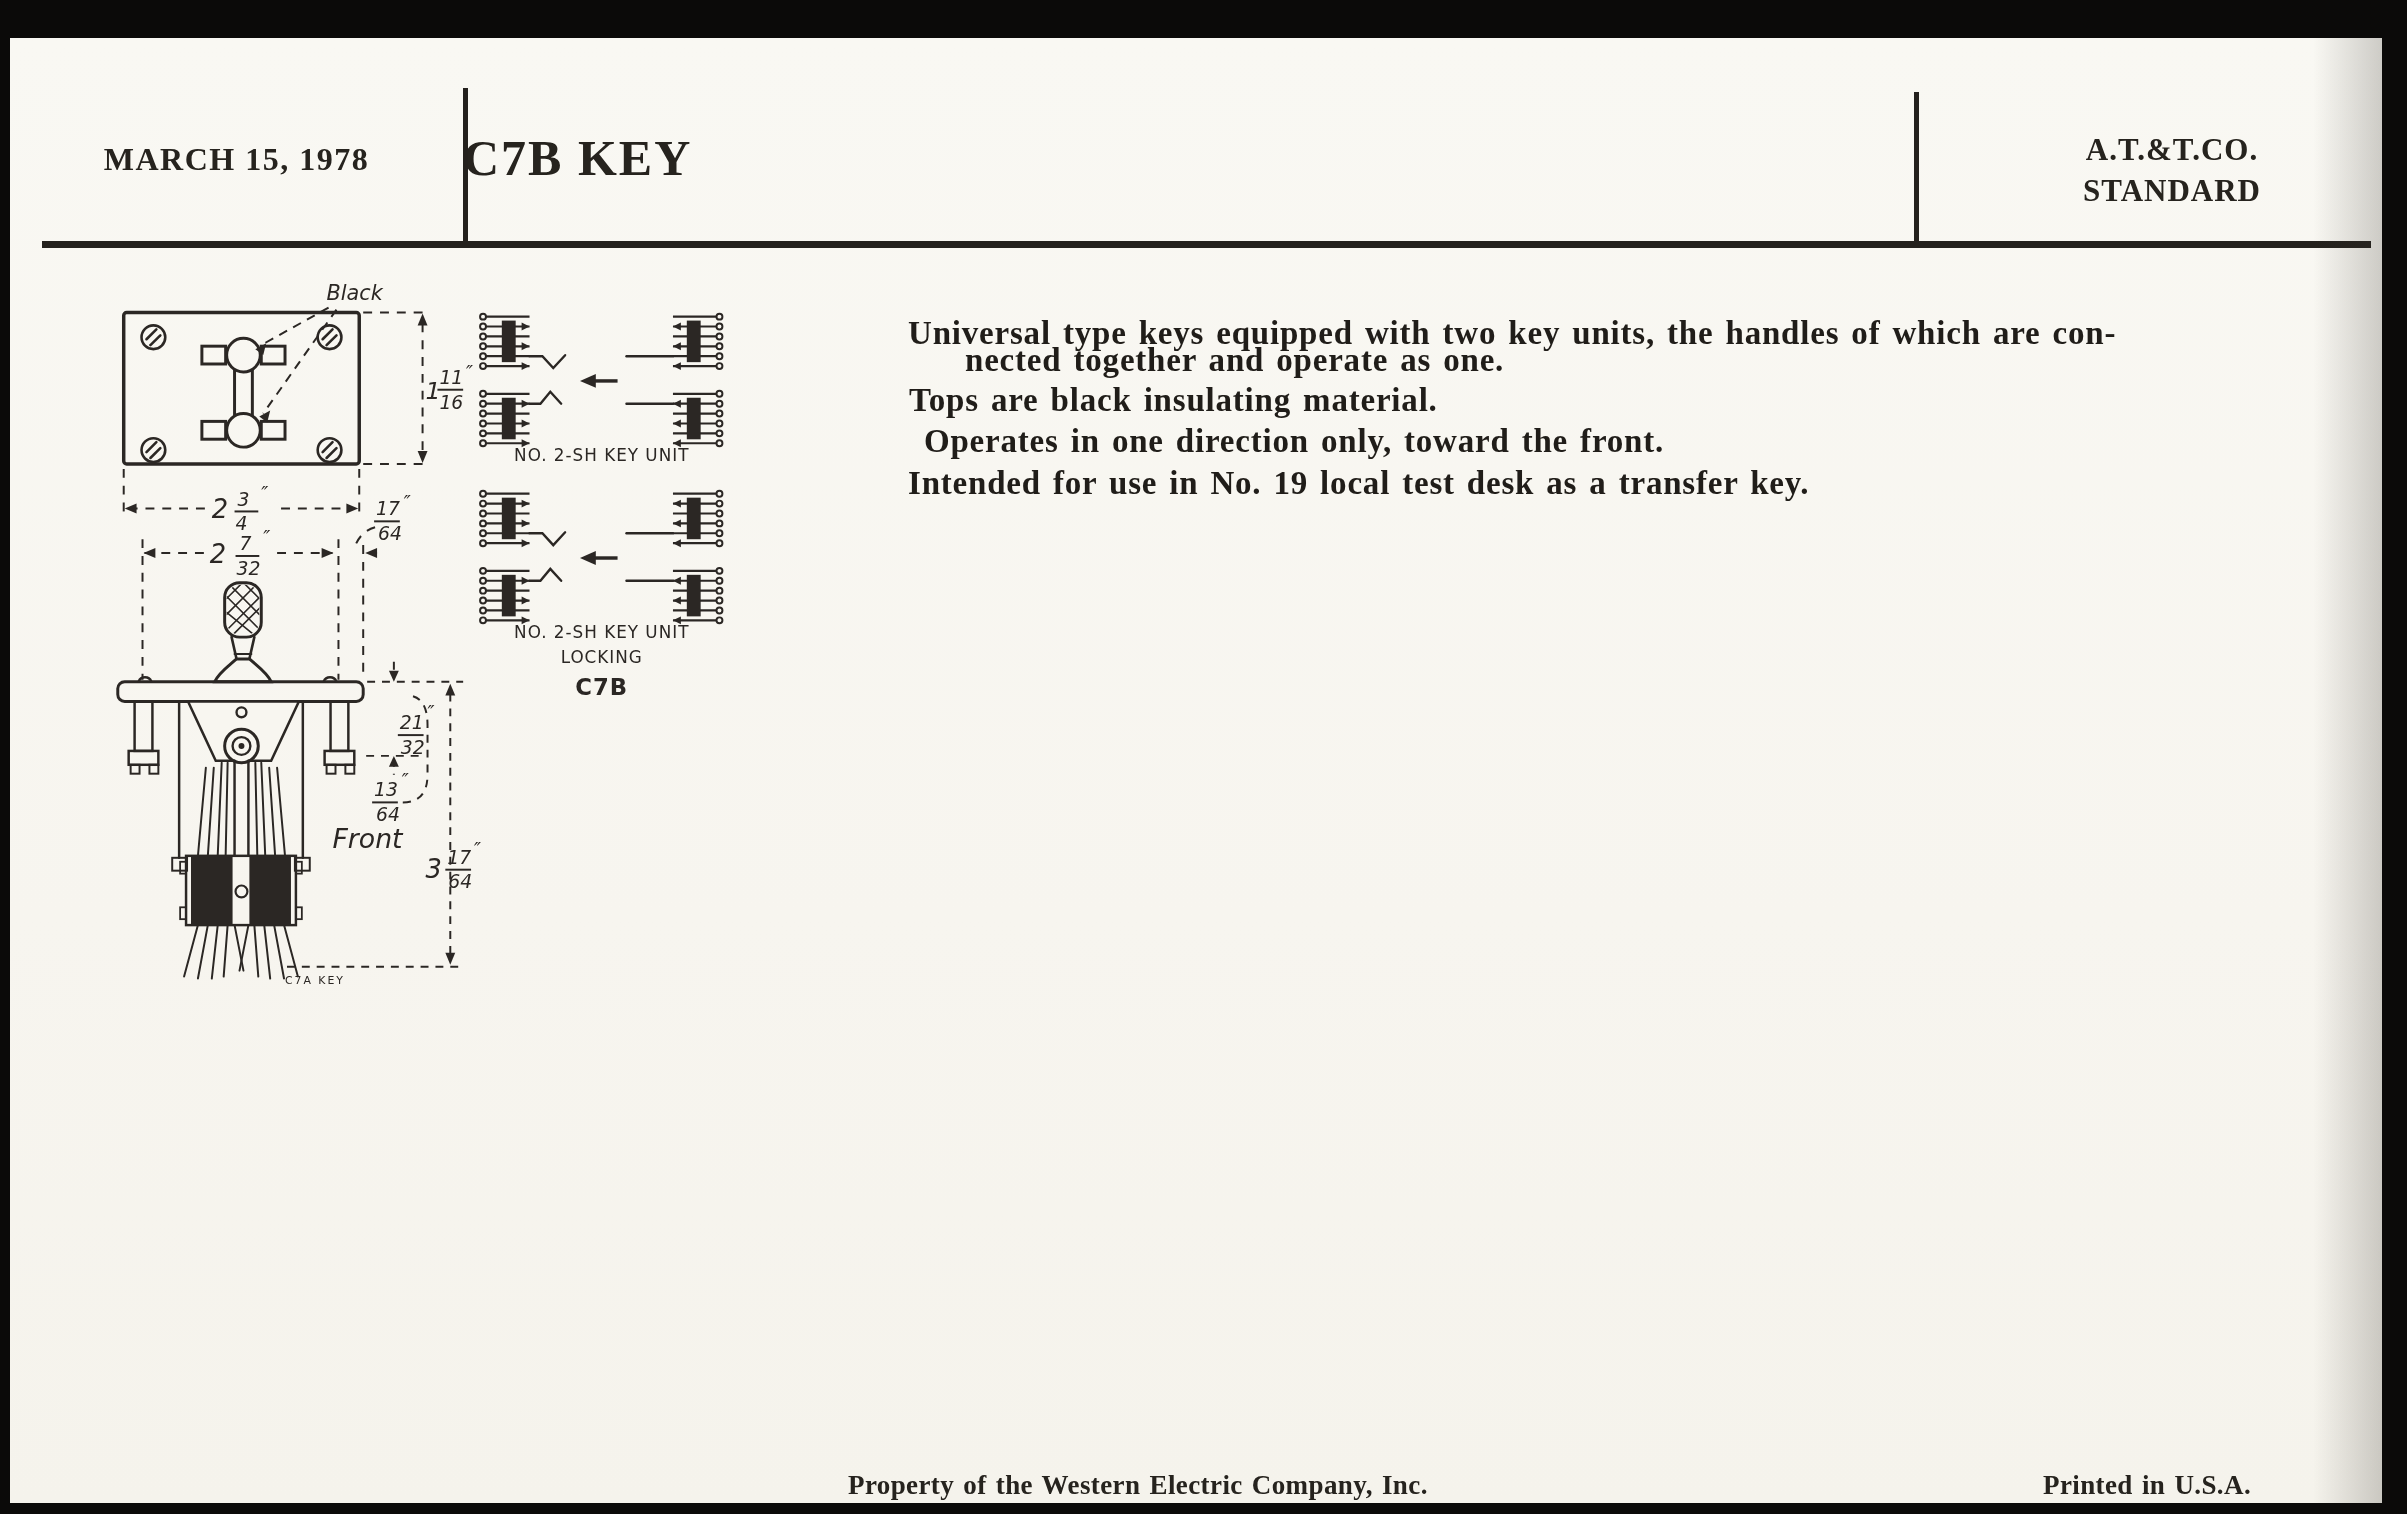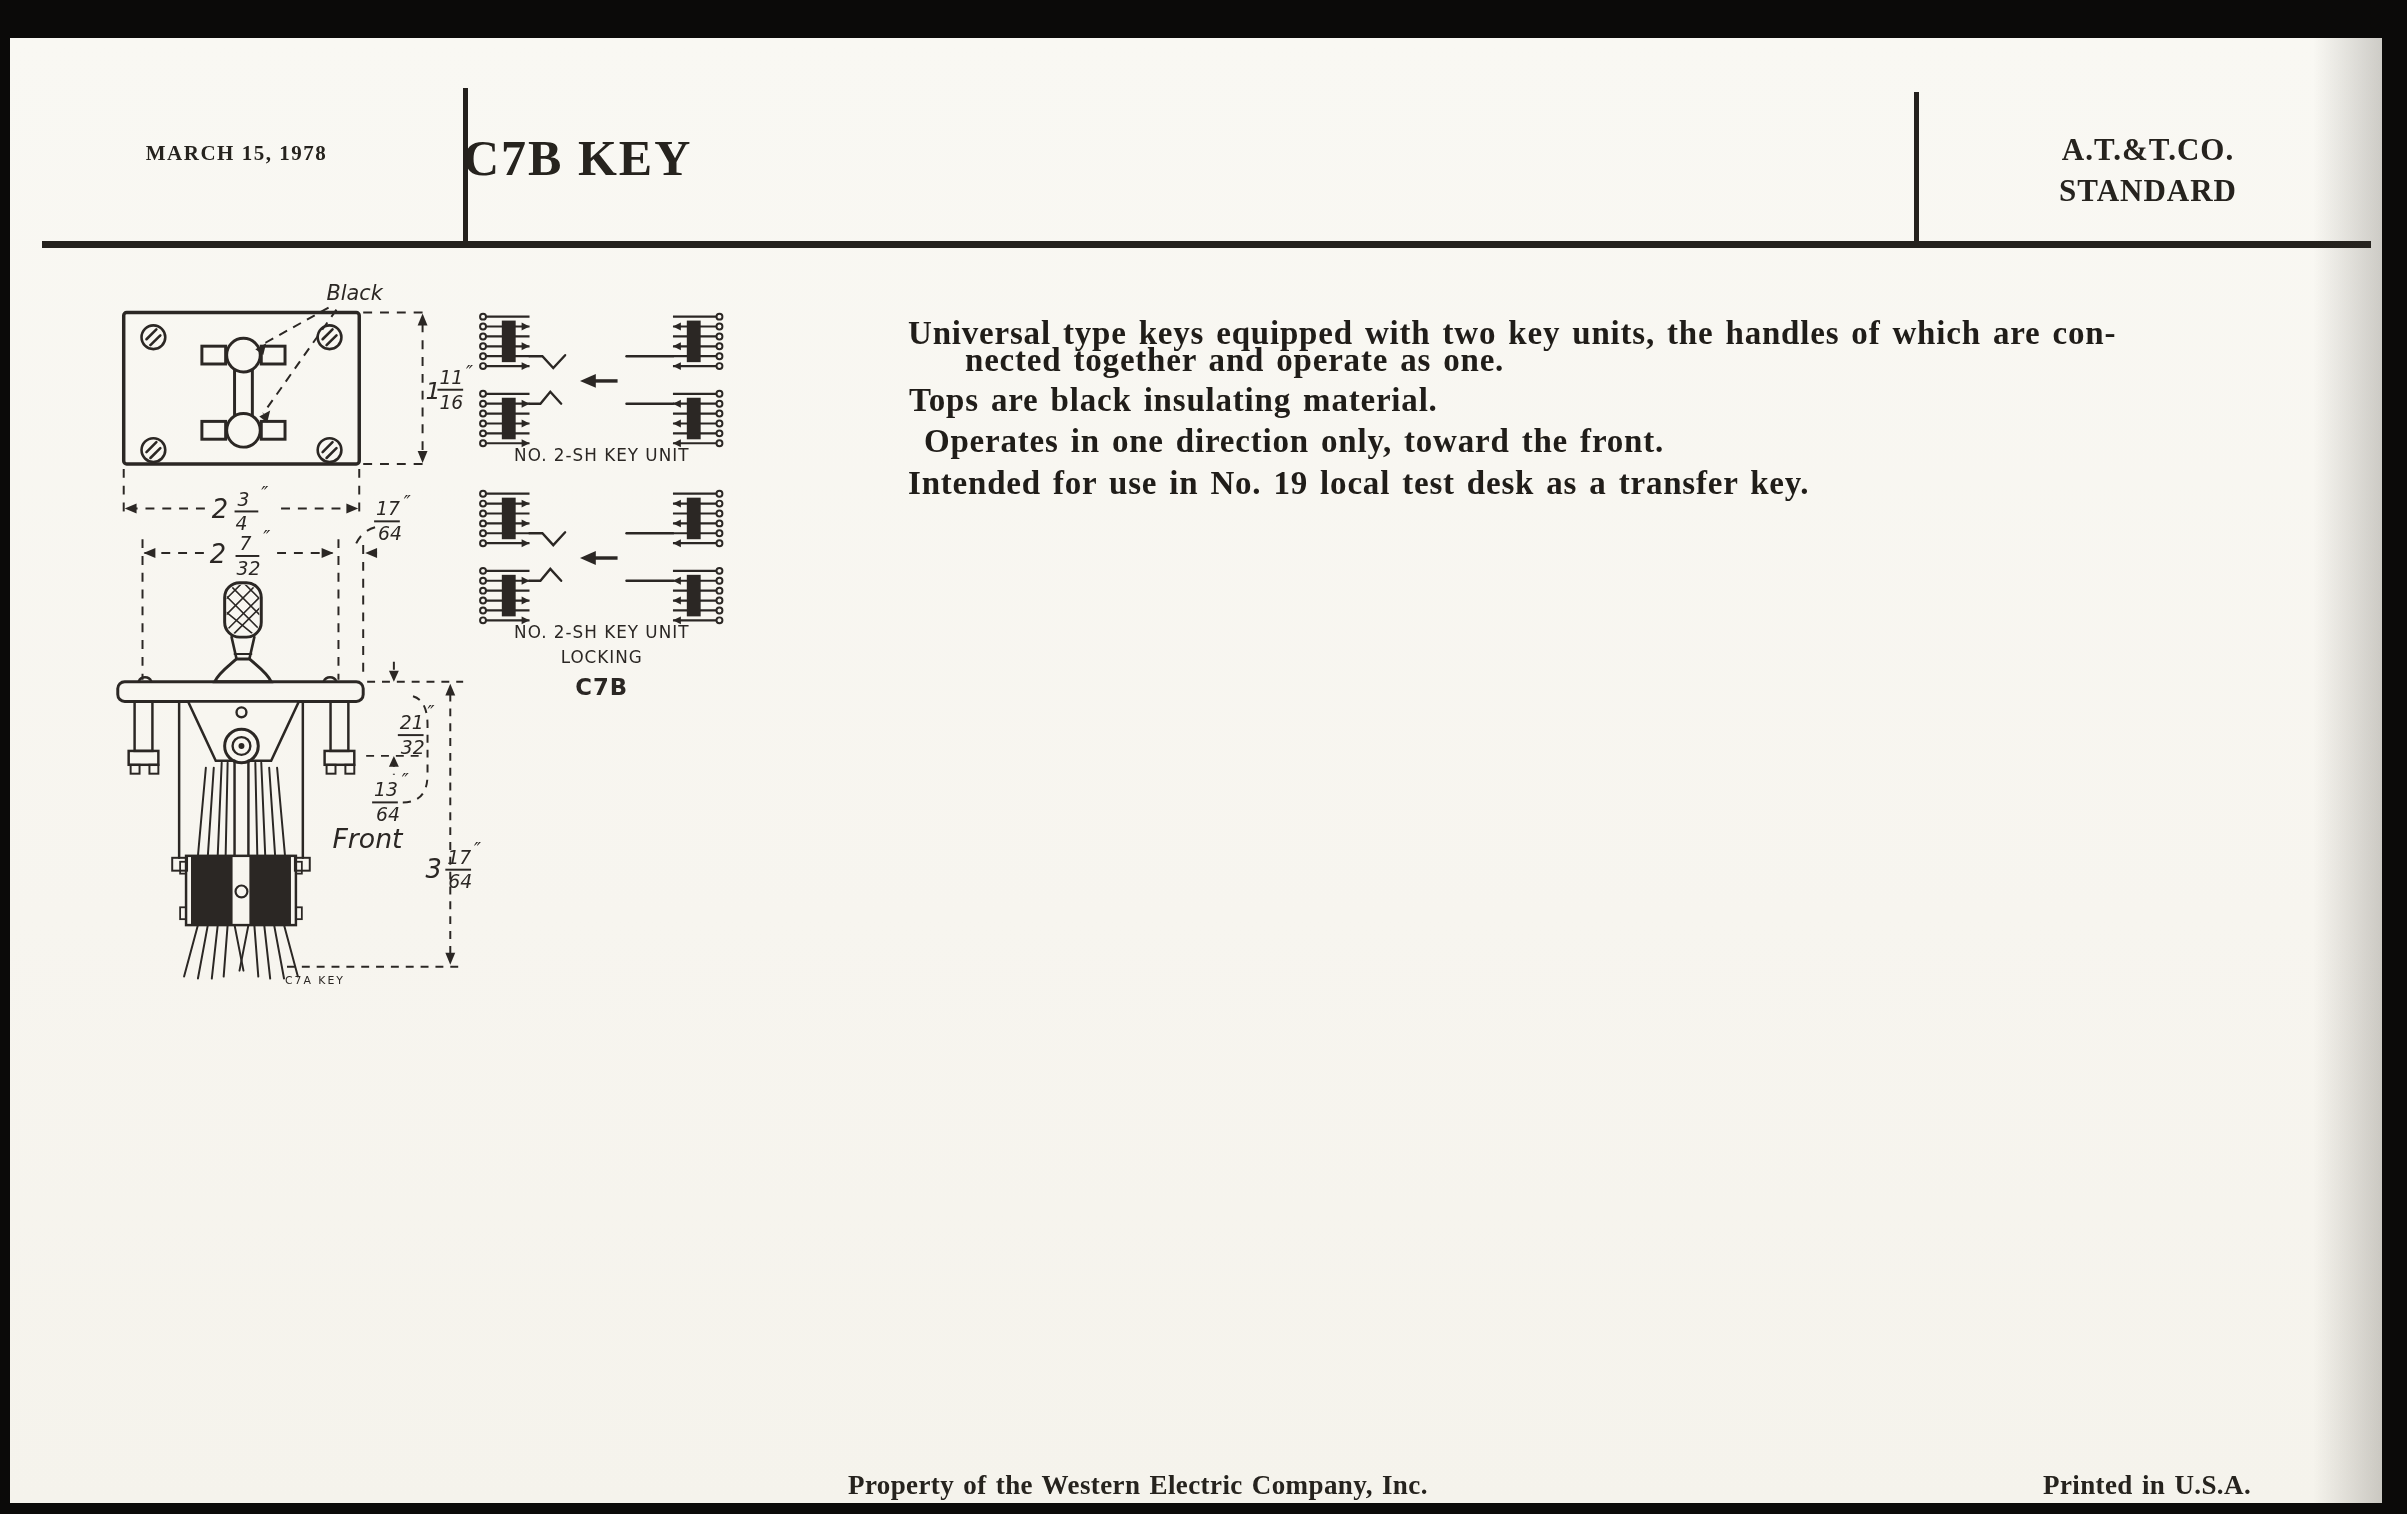--- a/index.html
+++ b/index.html
@@ -13,29 +13,29 @@
     background:linear-gradient(180deg,#f9f8f3 0%, #f7f5ef 60%, #f5f3ec 100%);
   }
   .edge-shadow {
     position:absolute; top:0; right:0; width:69px; height:100%;
     background:linear-gradient(to right, rgba(50,46,40,0) 0%, rgba(50,46,40,0.22) 100%);
   }
   .abs { position:absolute; }
   .rule { background:#24211d; }
   .hdr-date {
     left:0; top:103px; width:453px; text-align:center;
-    font-size:21px; font-weight:700; letter-spacing:1.5px; color:#26231e;
+    font-size:32px; font-weight:700; letter-spacing:1.5px; color:#26231e;
   }
   .hdr-title {
     left:453px; top:91px; width:1450px; text-align:left;
     font-size:50px; font-weight:700; letter-spacing:2px; color:#26231e;
   }
   .hdr-org {
     left:1904px; top:91px; width:468px; text-align:center;
-    font-size:31px; font-weight:700; line-height:41px; letter-spacing:1px; color:#26231e;
+    font-size:31px; font-weight:700; line-height:41px; letter-spacing:1px; color:#26231e;padding-left:24px;
   }
   .desc-line {
     position:absolute; white-space:nowrap;
     font-size:33px; font-weight:700; letter-spacing:0.8px; word-spacing:3px; color:#201d19;
   }
   .footer-text {
     position:absolute; white-space:nowrap;
     font-size:27px; font-weight:700; letter-spacing:0.4px; word-spacing:2px; color:#26231e;
   }
   svg text { font-family:"DejaVu Sans", sans-serif; fill:#2b2724; }

